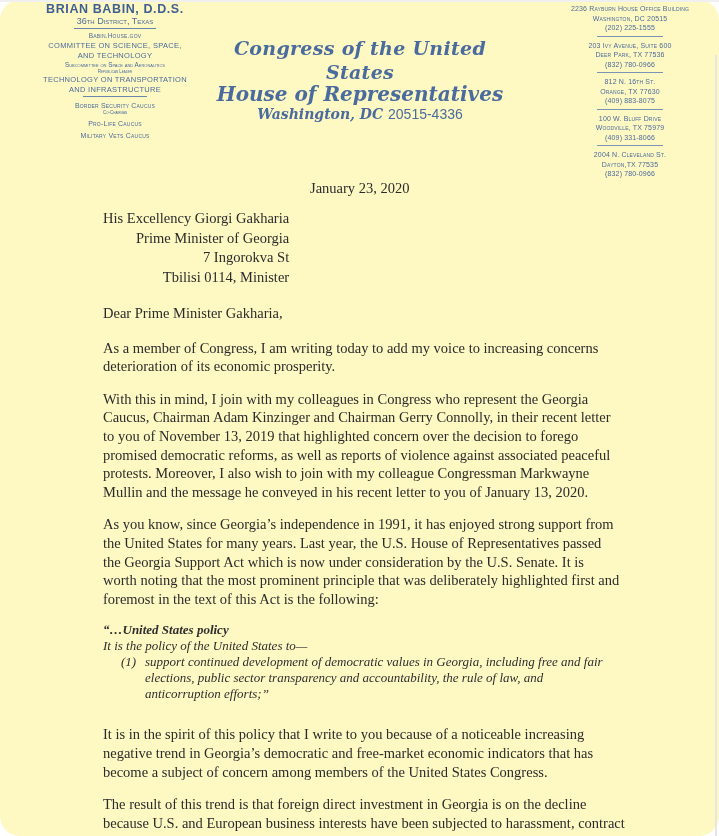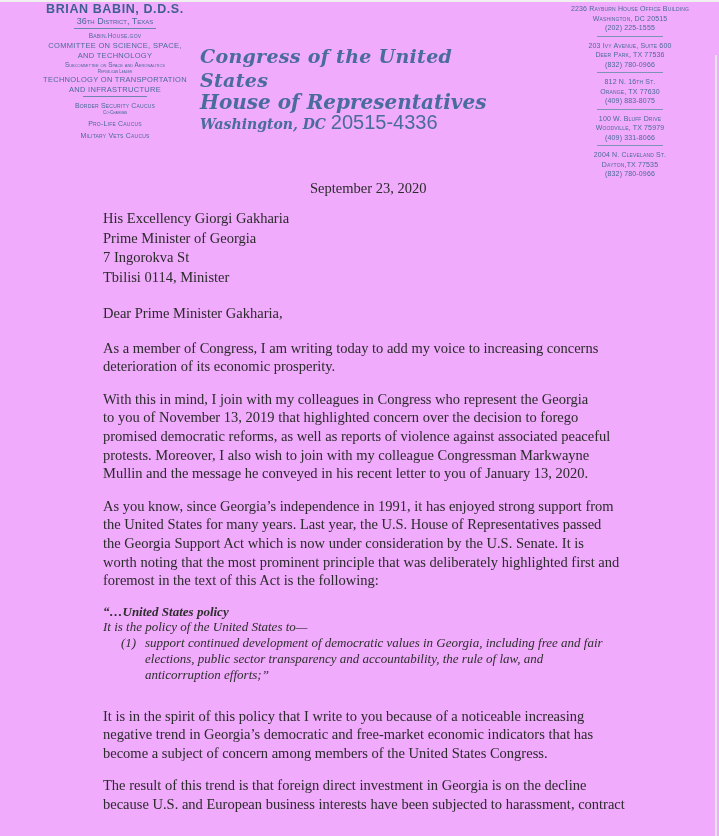--- a/index.html
+++ b/index.html
@@ -11,21 +11,22 @@
     }
     body {
       position: relative;
       font-family: "Liberation Serif", serif;
       color: #2a2a2a;
     }
     .page {
       position: absolute;
       left: 0; top: 0;
       width: 719px; height: 836px;
-      background: #f0abfc;
+      background: #fef9c3;
+      border-radius: 20px;
     }
     .right-edge {
       position: absolute;
       right: 2px; top: 55px;
       width: 2px; height: 781px;
       background: #e6e6e6;
     }
     .top-edge {
       position: absolute;
       left: 0; top: 0;
@@ -92,22 +93,23 @@
       letter-spacing: 0.2px;
       color: #4a6a9c;
     }
     .mt6 { }
     .mt4 { margin-top: 4px; }
     .mt3 { margin-top: 3px; }
 
     
     .lh-center {
       position: absolute;
-      left: 200px; top: 44px;
+      left: 200px; top: 36px;
       width: 320px;
+      text-align: center;
       color: #4b6c9f;
       font-family: "DejaVu Serif", serif;
     }
     .gothic-title {
       font-size: 19px;
       font-weight: bold;
       letter-spacing: 0.3px;
       line-height: 24px;
       font-style: italic;
       color: #4a6b9e;
@@ -123,21 +125,21 @@
       font-size: 14px;
       font-weight: bold;
       line-height: 20px;
       font-style: italic;
       color: #4a6b9e;
     }
     .gothic-addr .zip {
       font-family: "Liberation Sans", sans-serif;
       font-style: normal;
       font-weight: normal;
-      font-size: 20px;
+      font-size: 14px;
     }
 
     
     .lh-right {
       position: absolute;
       left: 550px; top: 4px;
       width: 160px;
       text-align: center;
       font-family: "Liberation Sans", sans-serif;
       color: #4a6a9c;
@@ -164,20 +166,21 @@
       left: 310px; top: 180px;
       font-size: 14.5px;
       color: #2b2b2b;
     }
     .recipient {
       position: absolute;
       left: 103px; top: 209px;
       font-size: 14.5px;
       line-height: 19.5px;
       color: #2b2b2b;
+      text-align: right;
     }
     .body {
       position: absolute;
       left: 103px; top: 304px;
       width: 500px;
       font-size: 14.5px;
       line-height: 18.7px;
       color: #2b2b2b;
     }
     .body p {
@@ -270,39 +273,40 @@
       <div class="office-line">(409) 331-8066</div>
     </div>
     <div class="office-rule"></div>
     <div class="office">
       <div class="office-line">2004 N. Cleveland St.</div>
       <div class="office-line">Dayton,TX 77535</div>
       <div class="office-line">(832) 780-0966</div>
     </div>
   </div>
 
-  <div class="date">September 23, 2020</div>
+  <div class="date">January 23, 2020</div>
 
   <div class="recipient">
     <span class="line">His Excellency Giorgi Gakharia</span>
     <span class="line">Prime Minister of Georgia</span>
     <span class="line">7 Ingorokva St</span>
     <span class="line">Tbilisi 0114, Minister</span>
   </div>
 
   <div class="body">
     <p class="salutation">Dear Prime Minister Gakharia,</p>
 
     <p>
       <span class="line">As a member of Congress, I am writing today to add my voice to increasing concerns</span>
       <span class="line">deterioration of its economic prosperity.</span>
     </p>
 
     <p>
       <span class="line">With this in mind, I join with my colleagues in Congress who represent the Georgia</span>
+      <span class="line">Caucus, Chairman Adam Kinzinger and Chairman Gerry Connolly, in their recent letter</span>
       <span class="line">to you of November 13, 2019 that highlighted concern over the decision to forego</span>
       <span class="line">promised democratic reforms, as well as reports of violence against associated peaceful</span>
       <span class="line">protests.  Moreover, I also wish to join with my colleague Congressman Markwayne</span>
       <span class="line">Mullin and the message he conveyed in his recent letter to you of January 13, 2020.</span>
     </p>
 
     <p>
       <span class="line">As you know, since Georgia’s independence in 1991, it has enjoyed strong support from</span>
       <span class="line">the United States for many years.  Last year, the U.S. House of Representatives passed</span>
       <span class="line">the Georgia Support Act which is now under consideration by the U.S. Senate.  It is</span>

